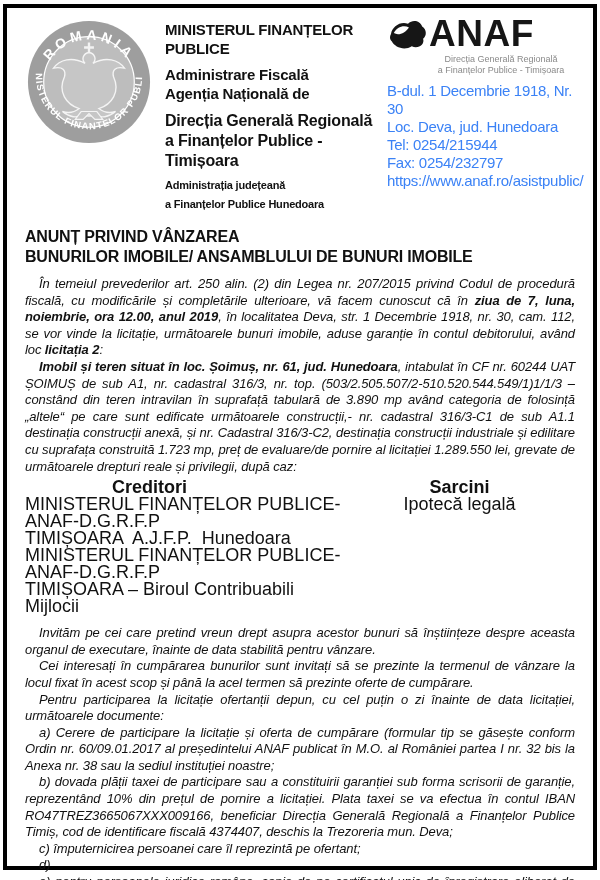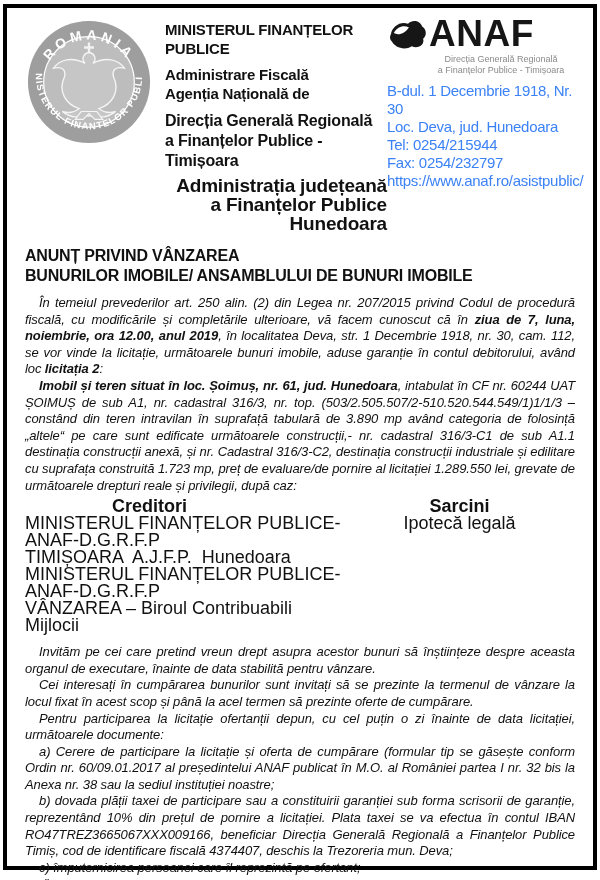--- a/index.html
+++ b/index.html
@@ -16,21 +16,21 @@
     padding:6px 18px 0 18px;
     background:#fff;
   }
   
   .header{display:flex;align-items:flex-start;}
   .seal{width:128px;height:130px;flex:0 0 auto;margin-top:2px;}
   .org{flex:1;padding:6px 0 0 12px;font-weight:bold;letter-spacing:-0.2px;}
   .org-l1{font-size:15px;line-height:19px;margin-bottom:7px;}
   .org-g2{font-size:15px;line-height:19px;margin-bottom:8px;}
   .org-g3{font-size:16px;line-height:20px;margin-bottom:5px;}
-  .org-g4{font-size:19px;line-height:19px;text-align:right;}
+  .org-g4{font-size:11px;line-height:19px;}
   .rightcol{flex:0 0 auto;width:188px;padding-top:4px;}
   .anaf-row{display:flex;align-items:flex-start;}
   .map-icon{width:42px;height:34px;flex:0 0 auto;}
   .anaf-word{
     font-size:37px;font-weight:900;line-height:32px;letter-spacing:0.5px;
     color:#161616;transform:scaleY(.98);
   }
   .anaf-sub{
     font-size:9px;line-height:11px;color:#8a8a8a;
     text-align:center;margin:2px 0 6px 40px;letter-spacing:0;
@@ -130,21 +130,21 @@
     <p><span>În temeiul prevederilor art. 250 alin. (2) din Legea nr. 207/2015 privind Codul de procedură fiscală, cu modificările și completările ulterioare, vă facem cunoscut că în </span><span class="b">ziua de 7, luna, noiembrie, ora 12.00, anul 2019</span><span>, în localitatea Deva, str. 1 Decembrie 1918, nr. 30, cam. 112, se vor vinde la licitație, următoarele bunuri imobile, aduse garanție în contul debitorului, având loc </span><span class="b">licitația 2</span><span>:</span></p>
 
     <p><span class="b">Imobil și teren situat în loc. Șoimuș, nr. 61, jud. Hunedoara</span><span>, intabulat în CF nr. 60244 UAT ȘOIMUȘ de sub A1, nr. cadastral 316/3, nr. top. (503/2.505.507/2-510.520.544.549/1)1/1/3 – constând din teren intravilan în suprafață tabulară de 3.890 mp având categoria de folosință „altele“ pe care sunt edificate următoarele construcții,- nr. cadastral 316/3-C1 de sub A1.1 destinația construcții anexă, și nr. Cadastral 316/3-C2, destinația construcții industriale și edilitare cu suprafața construită 1.723 mp, preț de evaluare/de pornire al licitației 1.289.550 lei, grevate de următoarele drepturi reale și privilegii, după caz:</span></p>
 
     <section class="creditors">
       <div class="cred-left">
         <div class="cred-head-left">Creditori</div>
         <div class="cred-line">MINISTERUL FINANȚELOR PUBLICE-ANAF-D.G.R.F.P</div>
         <div class="cred-line">TIMIȘOARA  A.J.F.P.  Hunedoara</div>
         <div class="cred-line">MINISTERUL FINANȚELOR PUBLICE-ANAF-D.G.R.F.P</div>
-        <div class="cred-line">VÂNZAREA – Biroul Contribuabili Mijlocii</div>
+        <div class="cred-line">TIMIȘOARA – Biroul Contribuabili Mijlocii</div>
       </div>
       <div class="cred-right">
         <div class="cred-head">Sarcini</div>
         <div>Ipotecă legală</div>
       </div>
     </section>
 
     <p>Invităm pe cei care pretind vreun drept asupra acestor bunuri să înștiințeze despre aceasta organul de executare, înainte de data stabilită pentru vânzare.</p>
     <p>Cei interesați în cumpărarea bunurilor sunt invitați să se prezinte la termenul de vânzare la locul fixat în acest scop și până la acel termen să prezinte oferte de cumpărare.</p>
     <p>Pentru participarea la licitație ofertanții depun, cu cel puțin o zi înainte de data licitației, următoarele documente:</p>

